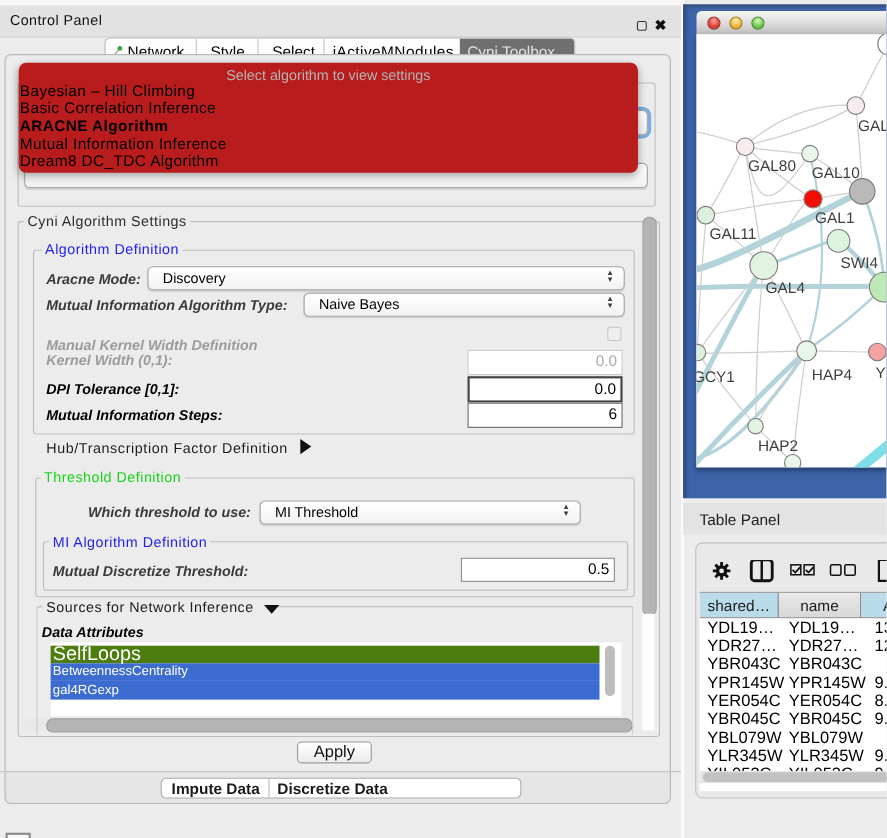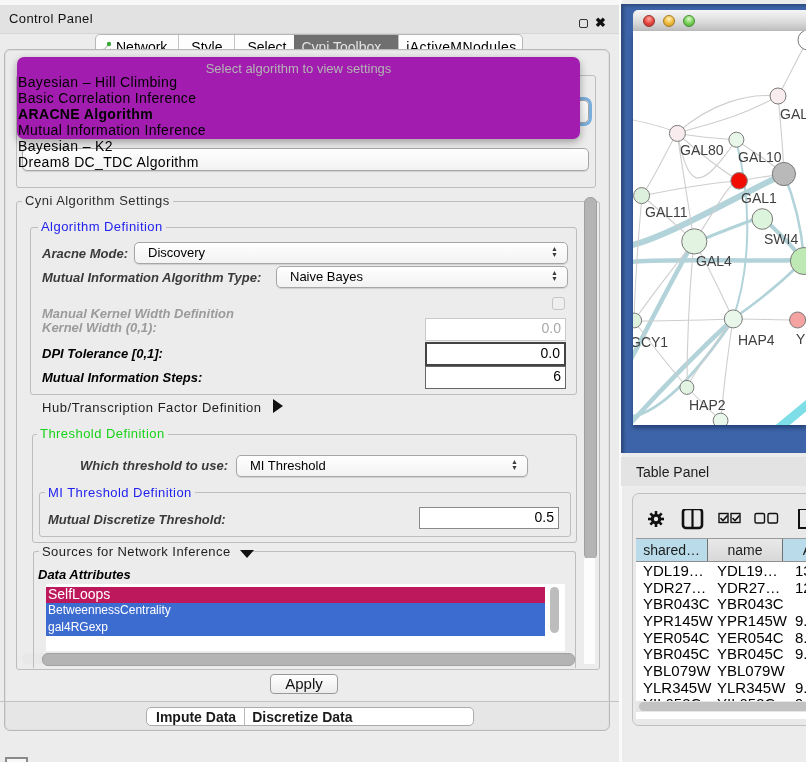--- a/index.html
+++ b/index.html
@@ -28,22 +28,22 @@
     <svg width="13" height="14" viewBox="0 0 13 14" style="margin-right:3px;">
       <line x1="3" y1="11" x2="9" y2="4" stroke="#9a9a9a" stroke-width="1"></line>
       <line x1="3" y1="11" x2="10" y2="11" stroke="#9a9a9a" stroke-width="1"></line>
       <circle cx="3" cy="11" r="2.2" fill="#39a839"></circle>
       <circle cx="9" cy="4" r="2.2" fill="#39a839"></circle>
       <circle cx="10.5" cy="11" r="2.2" fill="#888"></circle>
     </svg>
     Network</div>
   <div style="padding:0 12px 0 12px;display:flex;align-items:center;font-size:14px;color:#000;border-right:1px solid #c4c4c4;">Style</div>
   <div style="padding:0 8px 0 12px;display:flex;align-items:center;font-size:14px;color:#000;">Select</div>
+  <div style="padding:0 5px 0 7px;display:flex;align-items:center;font-size:14px;color:#000;letter-spacing:0.4px;border-left:1px solid #c4c4c4;">jActiveMNodules</div>
   <div style="padding:0 17px 0 7px;display:flex;align-items:center;font-size:14px;color:#e4e4e4;background:#6f6f6f;">Cyni Toolbox</div>
-  <div style="padding:0 5px 0 7px;display:flex;align-items:center;font-size:14px;color:#000;letter-spacing:0.4px;border-left:1px solid #c4c4c4;">jActiveMNodules</div>
 </div>
 
 <div class="abs" style="left:4px;top:49px;width:604px;height:680px;border:1px solid #b9b9b9;border-radius:6px;background:#ececec;box-shadow:inset 0 0 0 1px #e0e0e0;"></div>
 
 <div class="gb" style="left:16px;top:75px;width:578px;height:111px;"></div>
 <div class="combo" style="left:22px;top:100px;width:565px;height:21px;box-shadow:0 0 0 3px #7aaede;"></div>
 <div class="combo" style="left:22px;top:148px;width:565px;height:21px;"></div>
 
 <div class="gb" style="left:16px;top:201px;width:582px;height:467px;"></div>
 <div class="gb-legend" style="left:22px;top:194px;color:#2d2d2d;">Cyni Algorithm Settings</div>
@@ -81,31 +81,31 @@
 <div class="gb" style="left:32px;top:434px;width:543px;height:107px;"></div>
 <div class="gb-legend" style="left:37px;top:427px;color:#19d219;">Threshold Definition</div>
 
 <div class="lbl" style="left:80px;top:458px;">Which threshold to use:</div>
 <div class="combo" style="left:236px;top:455px;width:290px;height:20px;">
   <div class="ctext">MI Threshold</div>
     <div class="arrows">▲<br>▼</div>
 </div>
 
 <div class="gb" style="left:39px;top:492px;width:530px;height:43px;"></div>
-<div class="gb-legend" style="left:45px;top:486px;color:#2222ee;">MI Threshold Definition</div>
+<div class="gb-legend" style="left:45px;top:486px;color:#2222ee;">MI Algorithm Definition</div>
 <div class="lbl" style="left:48px;top:512px;">Mutual Discretize Threshold:</div>
 <div class="tfield" style="left:419px;top:507px;width:134px;height:19px;border:1px solid #8a8a8a;padding:1px 4px 0 0;">0.5</div>
 
 <div class="gb" style="left:33px;top:551px;width:541px;height:116px;border-bottom:none;border-bottom-left-radius:0;border-bottom-right-radius:0;"></div>
 <div class="gb-legend" style="left:39px;top:545px;color:#1d1d1d;">Sources for Network Inference &nbsp;</div>
 <div class="abs" style="left:240px;top:550px;width:0;height:0;border-top:8px solid #111;border-left:7px solid transparent;border-right:7px solid transparent;"></div>
 <div class="lbl" style="left:38px;top:567px;color:#000;">Data Attributes</div>
 <div class="abs" style="left:46px;top:584px;width:519px;height:67px;background:#fff;padding-top:0;">
   <div style="height:3px;"></div>
-    <div style="background:#be185d;color:#fff;font-size:14px;height:16px;line-height:15px;padding-left:2px;width:497px;">SelfLoops</div>
+    <div style="background:#4d7c0f;color:#fff;font-size:18px;height:16px;line-height:15px;padding-left:2px;width:497px;">SelfLoops</div>
   <div style="background:#3d6cd1;color:#fff;font-size:12px;height:16px;line-height:15px;padding-left:2px;width:497px;">BetweennessCentrality</div>
   <div style="background:#3d6cd1;color:#fff;font-size:12px;height:17px;line-height:16px;padding-left:2px;width:497px;">gal4RGexp</div>
   <div class="abs" style="right:6px;top:3px;width:9px;height:46px;background:#bdbdbd;border-radius:5px;"></div>
 </div>
 
 <div class="abs" style="left:270px;top:674px;width:66px;height:18px;background:linear-gradient(#ffffff,#ececec);border:1px solid #999;border-radius:4px;text-align:center;font-size:15px;color:#111;line-height:18px;">Apply</div>
 
 <div class="abs" style="left:0;top:701px;width:620px;height:1px;background:#c2c2c2;"></div>
 <div class="abs" style="left:5px;top:702px;width:603px;height:27px;background:rgba(0,0,0,0.025);"></div>
 <div class="abs" style="left:146px;top:707px;height:17px;display:flex;border:1px solid #ababab;border-radius:5px;background:#fff;overflow:hidden;">
@@ -281,23 +281,22 @@
           <div style="width:69px;padding-left:7px;">YIL053C</div>
           <div style="padding-left:9px;">9.</div>
         </div>
     </div>
     <div class="abs" style="left:0;top:162px;width:176px;height:11px;background:#e6e6e6;">
       <div class="abs" style="left:3px;top:1px;width:170px;height:9px;background:#c2c2c2;border-radius:5px;"></div>
     </div>
   </div>
 </div>
 
-<div class="abs" style="left:17px;top:57px;width:563px;height:82px;background:#a21caf;border-radius:7px;box-shadow:0 3px 8px rgba(0,0,0,0.35);">
+<div class="abs" style="left:17px;top:57px;width:563px;height:100px;background:#b91c1c;border-radius:7px;box-shadow:0 3px 8px rgba(0,0,0,0.35);">
   <div style="text-align:center;font-size:13px;color:#b4b4b4;height:13px;padding-top:4px;">Select algorithm to view settings</div>
   <div style="font-size:14px;color:#000;line-height:16px;padding-left:1px;letter-spacing:0.35px;">
     <div>Bayesian – Hill Climbing</div>
     <div>Basic Correlation Inference</div>
     <div style="font-weight:bold;">ARACNE Algorithm</div>
     <div>Mutual Information Inference</div>
-    <div>Bayesian – K2</div>
     <div>Dream8 DC_TDC Algorithm</div>
   </div>
 </div>
 
 </body></html>

